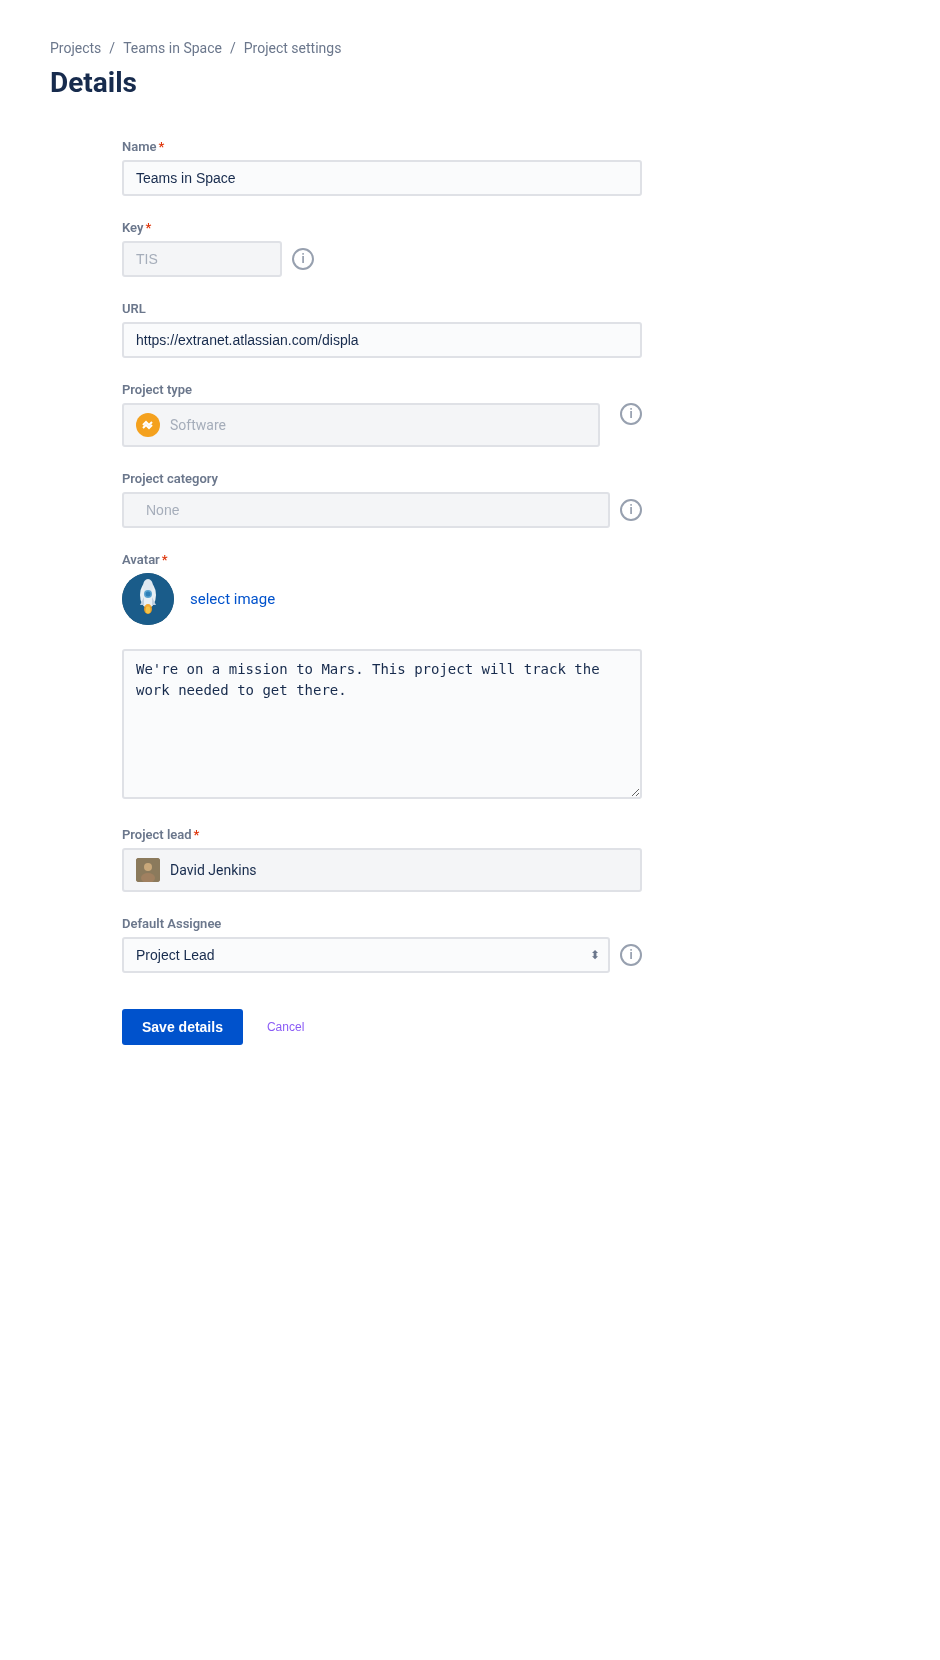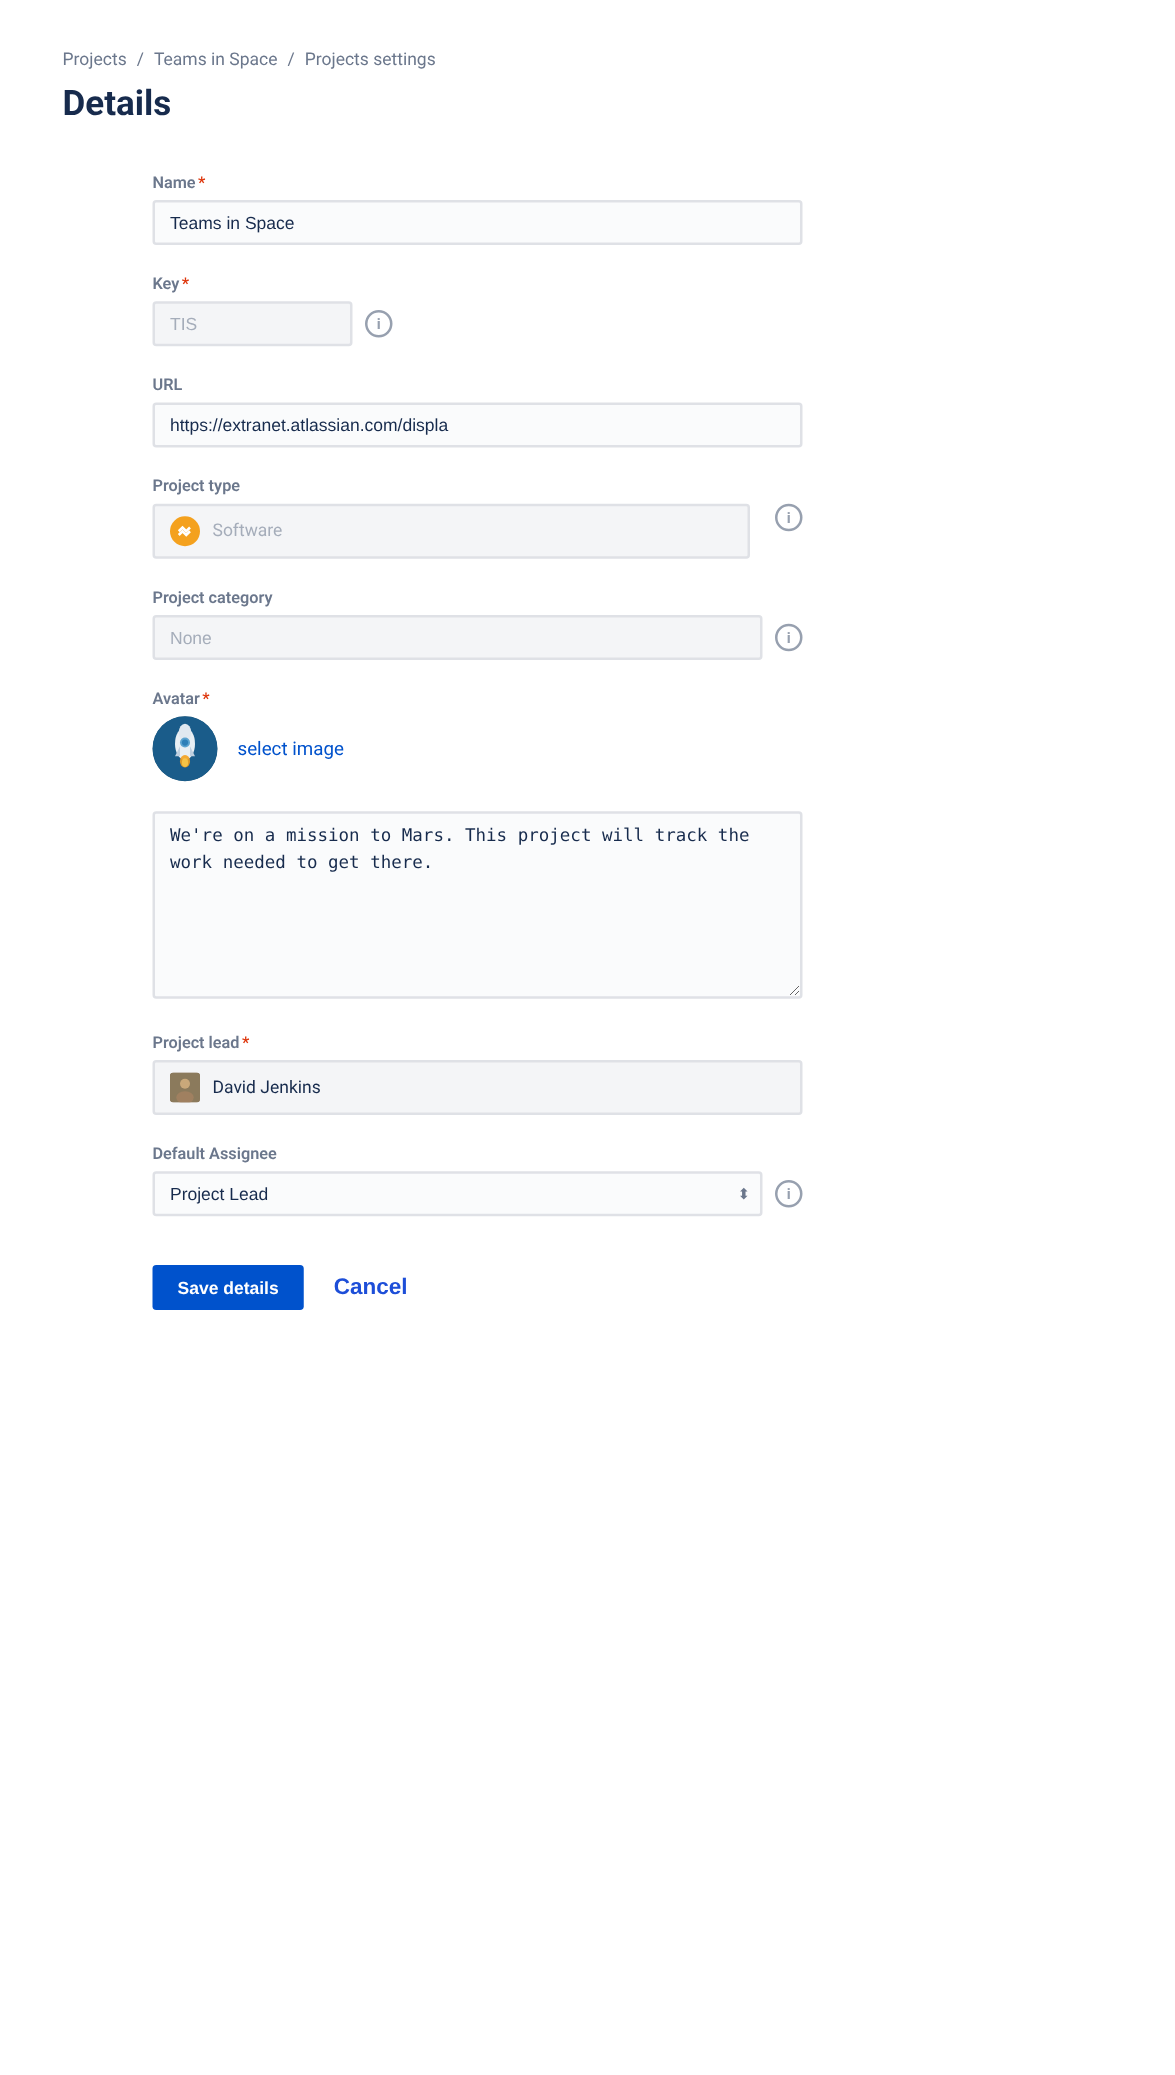--- a/index.html
+++ b/index.html
@@ -115,21 +115,21 @@
       font-size: 10px;
       flex-shrink: 0;
     }
     .project-category-wrapper {
       display: flex;
       align-items: center;
       gap: 10px;
     }
     .project-category-select {
       flex: 1;
-      padding: 8px 12px;
+      padding: 8px 22px;
       border: 2px solid #dfe1e6;
       border-radius: 3px;
       background: #f4f5f7;
       font-size: 14px;
       color: #a5adba;
     }
     .avatar-row {
       display: flex;
       align-items: center;
       gap: 16px;
@@ -228,37 +228,37 @@
       color: white;
       border: none;
       border-radius: 3px;
       padding: 10px 20px;
       font-size: 14px;
       font-weight: 600;
       cursor: pointer;
     }
     .btn-cancel {
       background: transparent;
-      color: #1d4ed8;
+      color: #8b5cf6;
       border: none;
-      font-size: 18px;
-      font-weight: 700;
+      font-size: 12px;
+      font-weight: 400;
       cursor: pointer;
       padding: 10px 4px;
     }
   </style>
 </head>
 <body>
 
 <nav class="breadcrumb">
   <a>Projects</a>
   <span class="breadcrumb-sep">/</span>
   <a>Teams in Space</a>
   <span class="breadcrumb-sep">/</span>
-  <span>Projects settings</span>
+  <span>Project settings</span>
 </nav>
 
 <h1 class="page-title">Details</h1>
 
 <div class="form-container">
 
   <div class="form-group">
     <label class="form-label">
       <span>Name</span><span class="required-star">*</span>
     </label>

